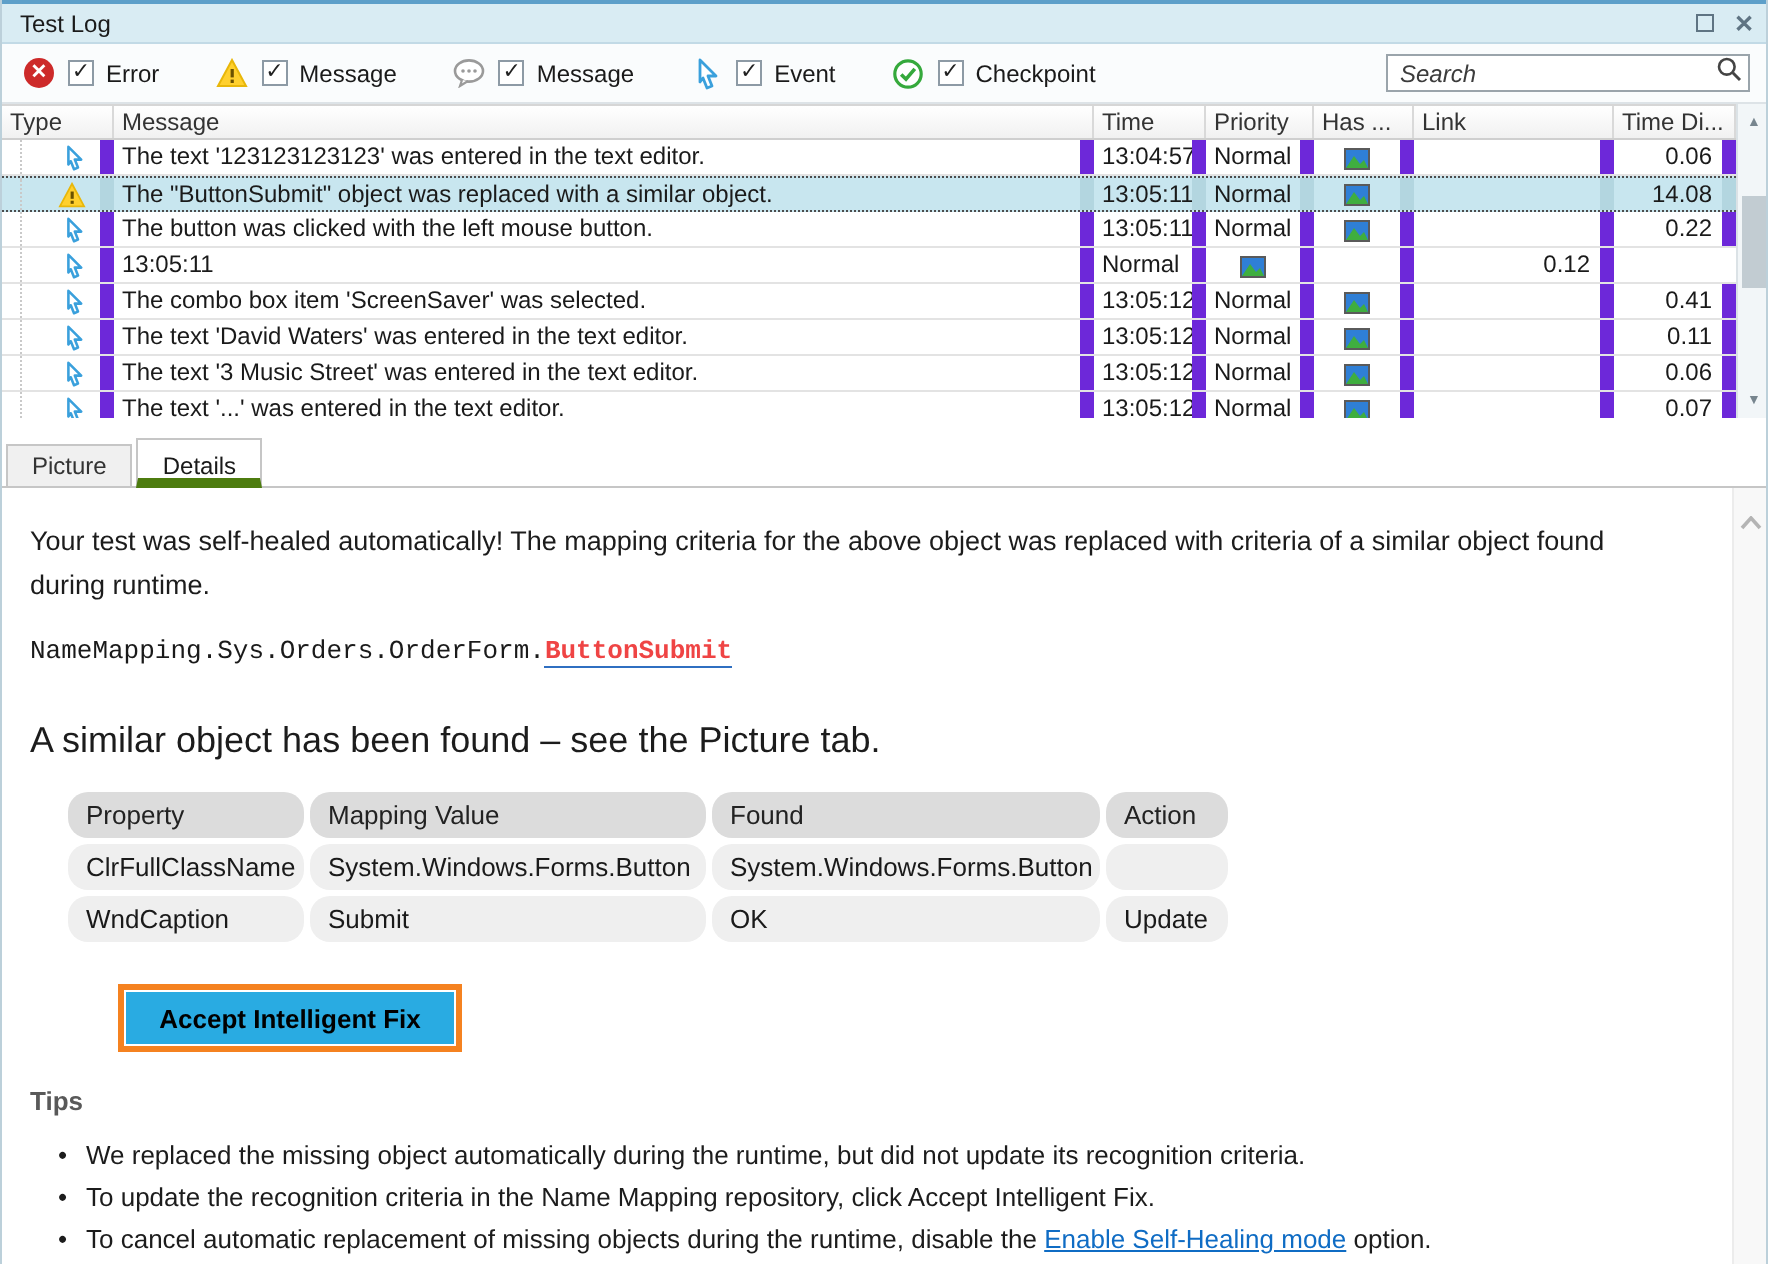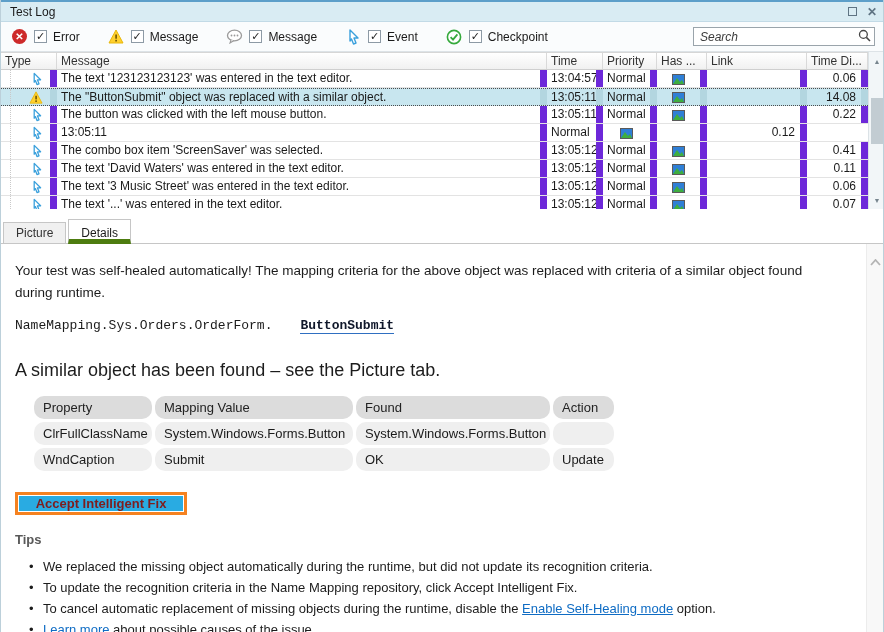--- a/index.html
+++ b/index.html
@@ -53,26 +53,26 @@
 
   
   .tabbar { height:25px; background:#fff; display:flex; align-items:flex-end; padding-left:2px; flex:0 0 auto; position:relative; z-index:2; }
   .tab { font-size:12px; padding:3px 12px 4px 12px; border:1px solid #c6c6c6; border-bottom:none; background:#f0f0f0; color:#333; margin-right:2px; height:21px; }
   .tab.active { background:#fff; height:25px; padding-top:6px; position:relative; margin-bottom:-1px; border-bottom:5px solid #4d7c0f; color:#1a1a1a; }
 
   
   .details { flex:1 1 auto; background:#fff; border-top:1px solid #c6c6c6; position:relative; overflow:hidden; padding:16px 40px 0 14px; }
   .details .intro { font-size:13.5px; line-height:22px; max-width:832px; color:#1c1c1c; }
   .codeline { margin-top:14px; font-family:"Liberation Mono", monospace; font-size:13px; color:#1a1a1a; }
-  .codeline .maplink { color:#0f172a; font-weight:bold; border-bottom:1px solid #2f6fc1;margin-left:28px; }
+  .codeline .maplink { color:#ef4444; font-weight:bold; border-bottom:1px solid #2f6fc1; }
   .similar { margin-top:27px; font-size:18px; color:#1c1c1c; }
   .maptable { margin:15px 0 0 19px; display:grid; grid-template-columns:118px 198px 194px 61px; gap:3px; }
   .mcell { background:#efefef; font-size:13px; color:#1a1a1a; height:23px; padding:4px 0 0 9px; white-space:nowrap; overflow:hidden;border-radius:10px; }
   .mcell.mh { background:#dcdcdc; color:#222; }
-  .fixbtn { margin-top:21px; width:172px; height:23px; background:#29abe2; border:3px solid #f58220; box-shadow:inset 0 0 0 1px #ffffff; color:#7f1d1d; font-family:"Liberation Sans",sans-serif; font-weight:bold; font-size:13px; display:block; cursor:pointer; }
+  .fixbtn { margin-top:21px; width:172px; height:34px; background:#29abe2; border:3px solid #f58220; box-shadow:inset 0 0 0 1px #ffffff; color:#000000; font-family:"Liberation Sans",sans-serif; font-weight:bold; font-size:13px; display:block; cursor:pointer;margin-left:44px; }
   .tipshead { margin-top:17px; font-size:13px; font-weight:bold; color:#595959; }
   .tipslist { margin-top:9px; list-style:none; }
   .tipslist li { font-size:13px; line-height:21px; color:#1c1c1c; padding-left:28px; position:relative; }
   .tipslist li::before { content:"•"; position:absolute; left:14px; color:#1c1c1c; }
   .tiplink { color:#0f6cc4; text-decoration:underline; cursor:pointer; }
   .dscroll { position:absolute; top:0; right:0; width:17px; height:100%; background:#f8f8f8; border-left:1px solid #ececec; }
   .dchev { position:absolute; top:8px; left:3px; }
 </style>
 </head>
 <body>

